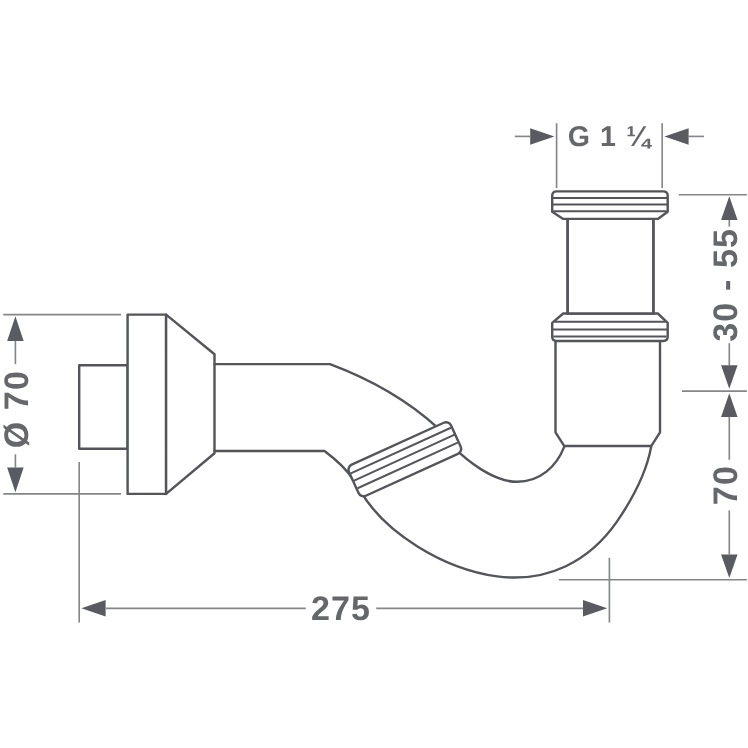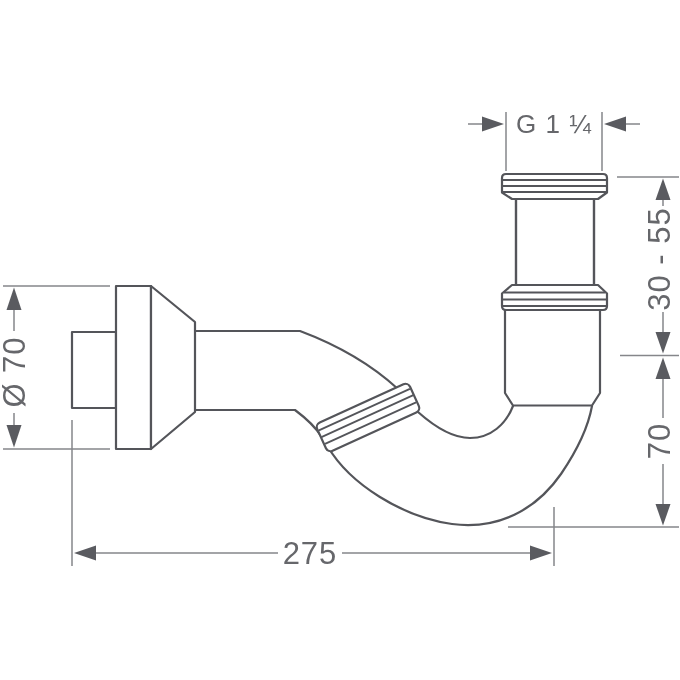--- a/index.html
+++ b/index.html
@@ -7,20 +7,21 @@
     --outline:#54555a;
     --dim:#85868a;
     --arrow:#5a5b60;
     --txt:#66676b;
   }
   html,body{margin:0;padding:0;background:var(--bg);}
   .canvas{
     width:680px;height:680px;background:var(--bg);
     position:relative;overflow:hidden;
     font-family:"Liberation Sans", sans-serif;
+    font-weight:bold;
   }
   svg{display:block;}
   .part{stroke:var(--outline);stroke-width:2.2;fill:none;stroke-linejoin:round;stroke-linecap:round;}
   .partfill{stroke:var(--outline);stroke-width:2.2;fill:#ffffff;stroke-linejoin:round;}
   .rib{stroke:var(--outline);stroke-width:1.8;fill:none;}
   .dimline{stroke:var(--dim);stroke-width:1.5;fill:none;}
   .arrow{fill:var(--arrow);stroke:none;}
   .dimtext{fill:var(--txt);font-size:31px;letter-spacing:1px;}
   .dimtext-g{fill:var(--txt);font-size:26px;letter-spacing:1px;}
 </style>

